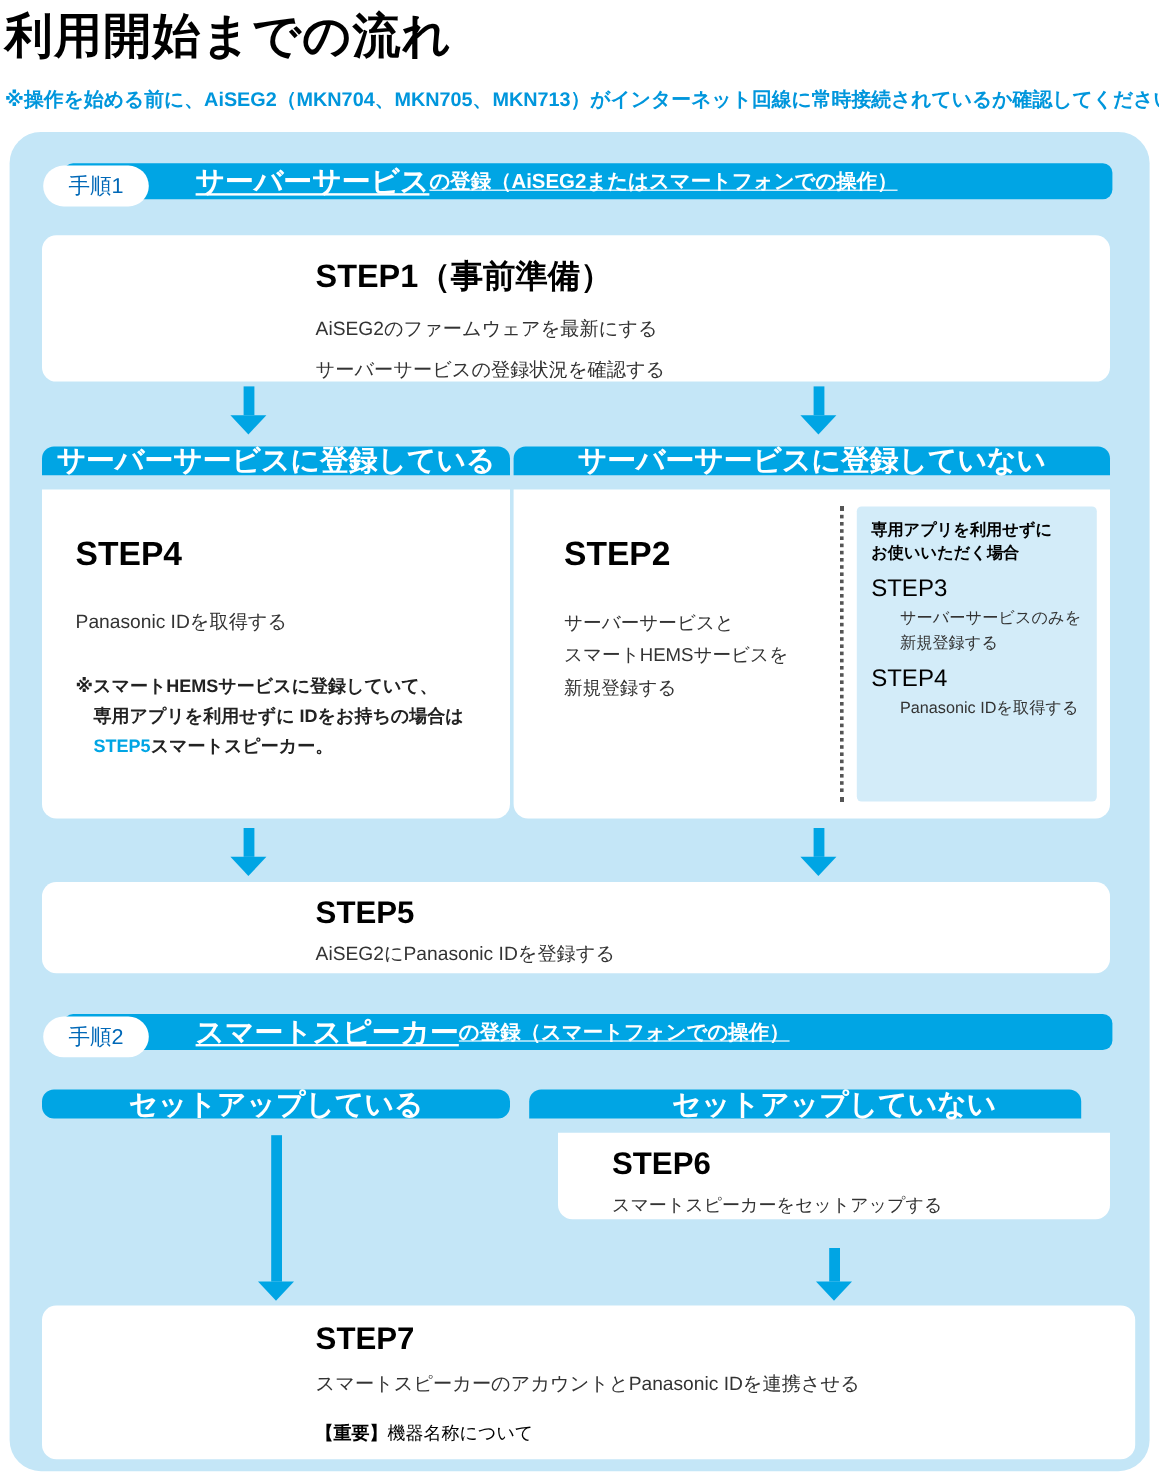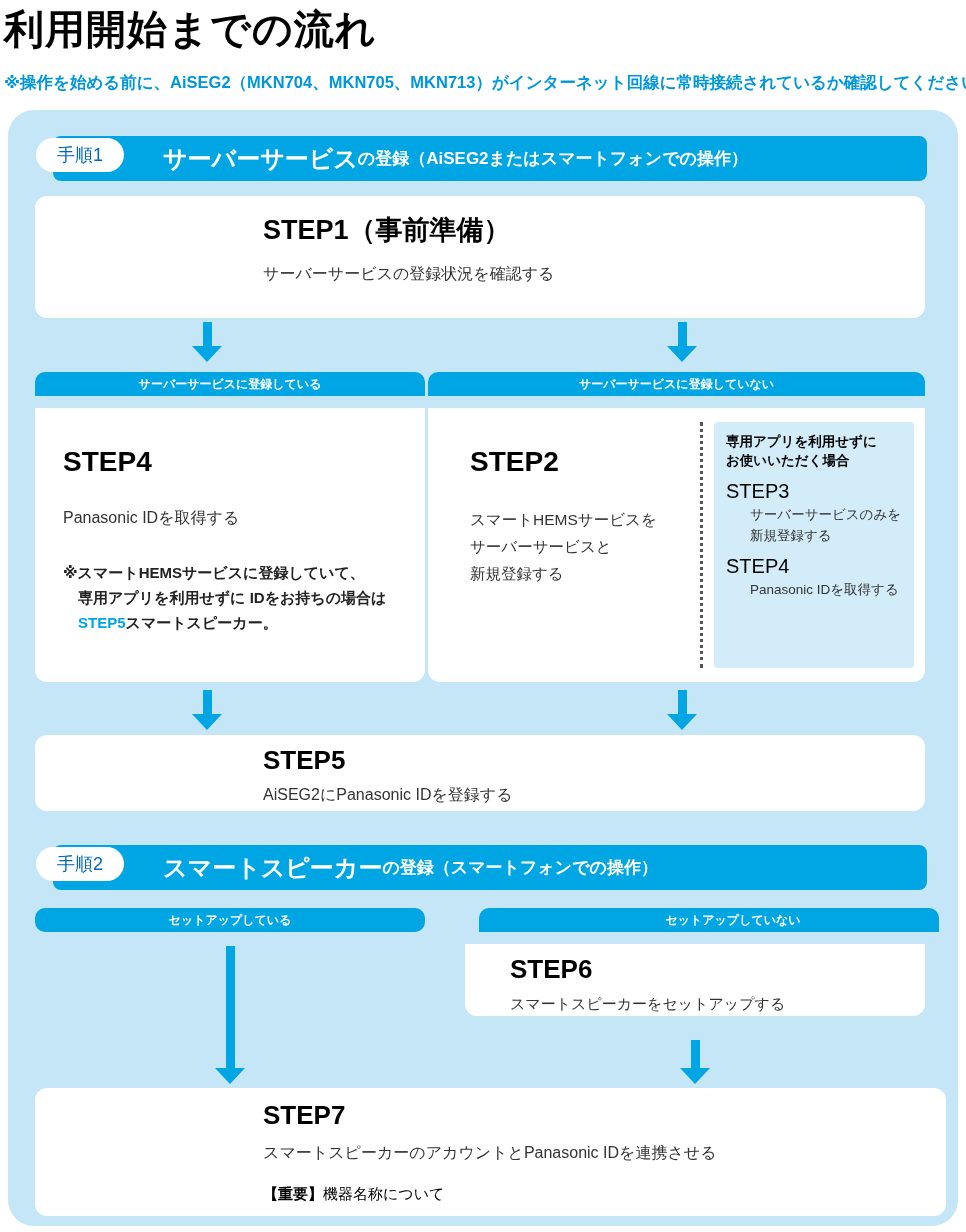--- a/index.html
+++ b/index.html
@@ -14,44 +14,44 @@
   html,body { background:#fff; }
   body { font-family:"Liberation Sans","DejaVu Sans",sans-serif; color:#000; }
   .page { position:relative; width:966px; height:1232px; background:#fff; overflow:hidden; }
 
   .doc-title { position:absolute; left:4px; top:2px; font-size:40px; font-weight:bold; letter-spacing:1px; color:#000; }
   .doc-note  { position:absolute; left:4px; top:72px; font-size:16.5px; font-weight:bold; color:var(--note); white-space:nowrap; }
 
   .panel { position:absolute; left:8px; top:110px; width:950px; height:1116px; background:var(--panel-bg); border-radius:26px; }
 
   
-  .sec-bar { position:absolute; height:45px; border-radius:8px; background:var(--accent); color:#fff; display:flex; align-items:center; padding-left:110px; }
+  .sec-bar { position:absolute; height:30px; border-radius:8px; background:var(--accent); color:#fff; display:flex; align-items:center; padding-left:110px;text-decoration:underline; }
   .sec-bar .big   { font-size:24px; font-weight:bold; }
   .sec-bar .small { font-size:17px; font-weight:bold; }
   .bar1 { left:45px; top:26px;  width:874px; }
   .bar2 { left:45px; top:735px; width:874px; }
   .badge { position:absolute; width:88px; height:34px; background:#fff; border-radius:17px; display:flex; align-items:center; justify-content:center; font-size:18px; color:var(--badge-text); z-index:2; }
   .badge1 { left:28px; top:28px; }
   .badge2 { left:28px; top:737px; }
 
   
   .white-box { position:absolute; background:#fff; border-radius:12px; }
   .step-heading { font-weight:bold; color:#000; }
   .body-line { font-size:16px; color:var(--body-text); }
 
   .step1-box { left:27px; top:86px; width:890px; height:122px; padding:16px 20px 0 228px; }
   .step1-box .step-heading { font-size:27px; margin-bottom:16px; }
   .step1-box .body-line { margin-bottom:13px; }
 
   
-  .cyan-bar { position:absolute; height:24px; background:var(--accent); color:#fff; font-size:12px; font-weight:bold; display:flex; align-items:center; justify-content:center; border-radius:10px 10px 0 0; }
+  .cyan-bar { position:absolute; height:24px; background:var(--accent); color:#fff; font-size:24px; font-weight:bold; display:flex; align-items:center; justify-content:center; border-radius:10px 10px 0 0; }
   .hdr-reg      { left:27px;  top:262px; width:390px; }
   .hdr-noreg    { left:420px; top:262px; width:497px; }
   .hdr-setup-yes{ left:27px;  top:798px; width:390px; border-radius:10px; }
-  .hdr-setup-no { left:471px; top:798px; width:460px;padding-left:48px; }
+  .hdr-setup-no { left:433px; top:798px; width:460px;padding-left:48px; }
 
   .col-box { top:298px; height:274px; border-radius:0 0 12px 12px; }
   .box-reg   { left:27px;  width:390px; }
   .box-noreg { left:420px; width:497px; }
 
   .reg-step { position:absolute; left:28px; top:38px; font-size:28px; }
   .reg-desc { position:absolute; left:28px; top:100px; }
   .reg-note { position:absolute; left:28px; top:152px; font-size:15px; font-weight:bold; line-height:25px; color:#222; }
   .reg-note .ind { padding-left:15px; }
   .link { color:var(--accent); cursor:pointer; }
@@ -98,20 +98,21 @@
   <div class="panel">
 
     <div class="sec-bar bar1">
       <span class="big">サーバーサービス</span>
       <span class="small">の登録（AiSEG2またはスマートフォンでの操作）</span>
     </div>
     <div class="badge badge1">手順1</div>
 
     <div class="white-box step1-box">
       <div class="step-heading">STEP1（事前準備）</div>
+      <p class="body-line">AiSEG2のファームウェアを最新にする</p>
       <p class="body-line">サーバーサービスの登録状況を確認する</p>
     </div>
 
     <div class="arrow a1">
         <div class="stem"></div>
         <div class="head"></div>
       </div>
     <div class="arrow a2">
         <div class="stem"></div>
         <div class="head"></div>
@@ -125,22 +126,22 @@
         <p>※スマートHEMSサービスに登録していて、</p>
         <p class="ind">専用アプリを利用せずに IDをお持ちの場合は</p>
         <p class="ind"><span class="link">STEP5</span><span>スマートスピーカー。</span></p>
       </div>
     </div>
 
     <div class="cyan-bar hdr-noreg">サーバーサービスに登録していない</div>
     <div class="white-box col-box box-noreg">
       <div class="step-heading nr-step">STEP2</div>
       <div class="nr-desc">
+        <p>サーバーサービスと</p>
         <p>スマートHEMSサービスを</p>
-        <p>サーバーサービスと</p>
         <p>新規登録する</p>
       </div>
       <div class="dotted-divider"></div>
       <div class="side-box">
         <p class="side-title">専用アプリを利用せずに</p>
         <p class="side-title">お使いいただく場合</p>
         <div class="side-step">STEP3</div>
         <p class="side-line">サーバーサービスのみを</p>
         <p class="side-line">新規登録する</p>
         <div class="side-step">STEP4</div>

